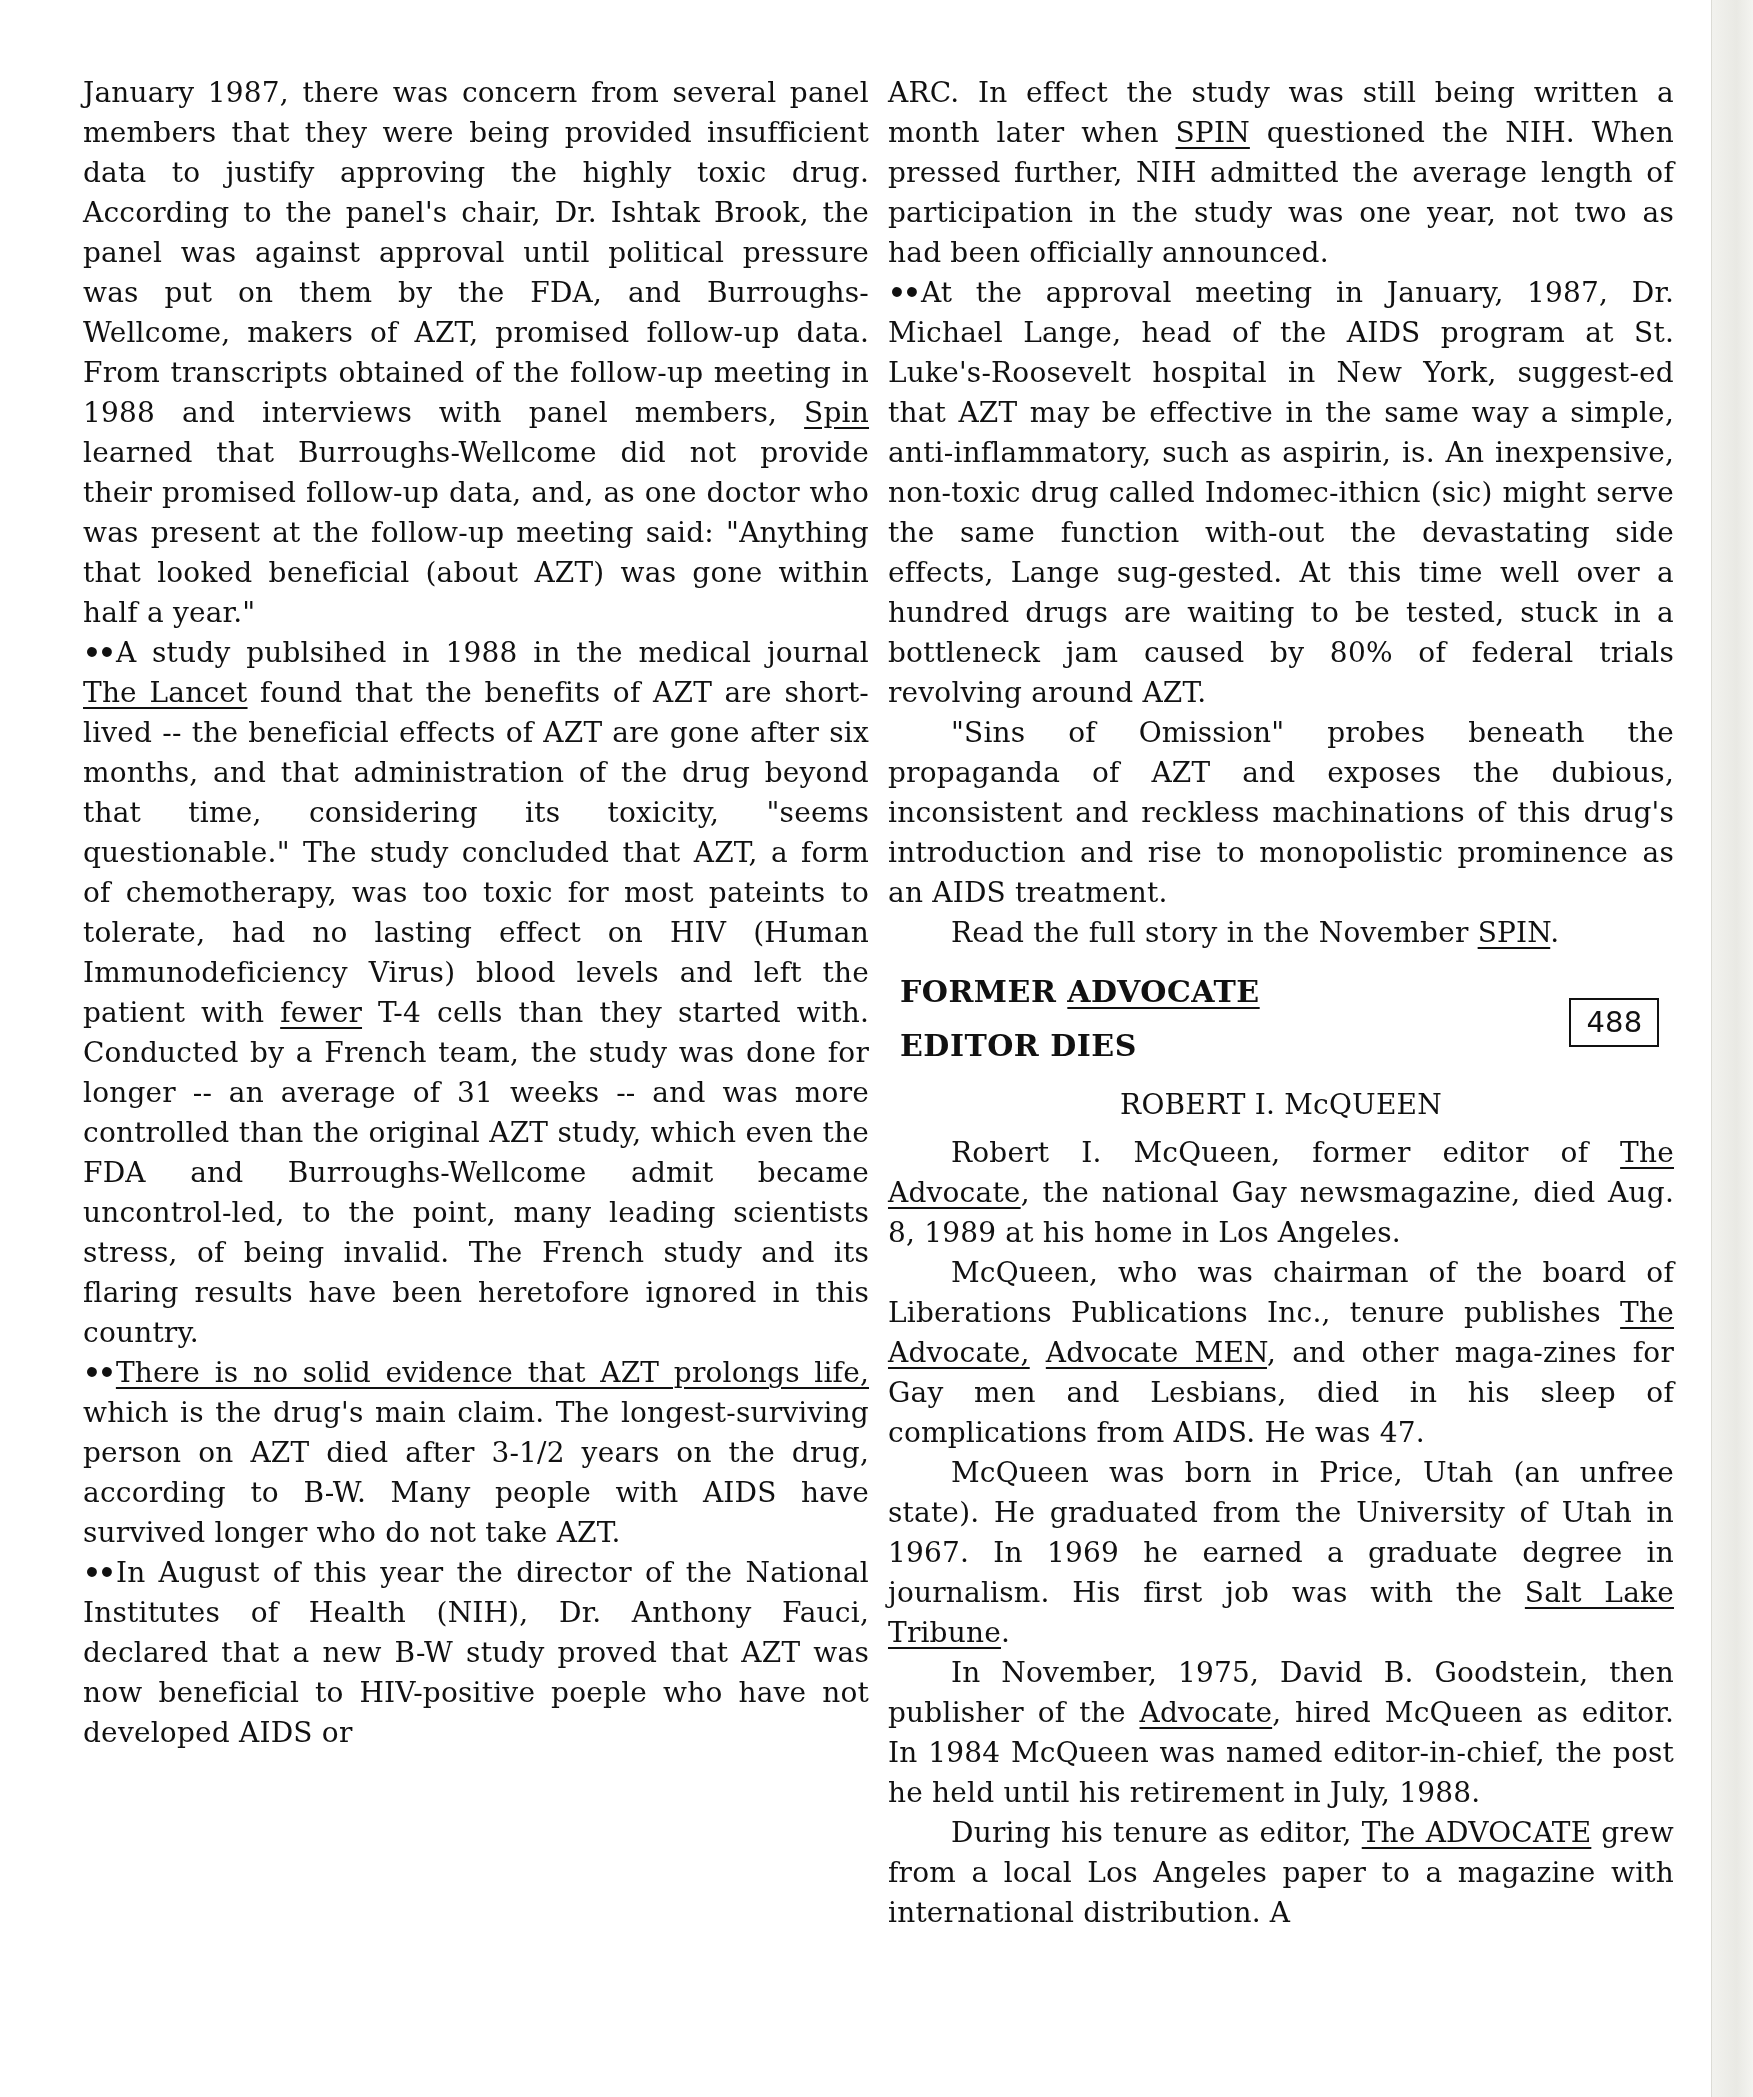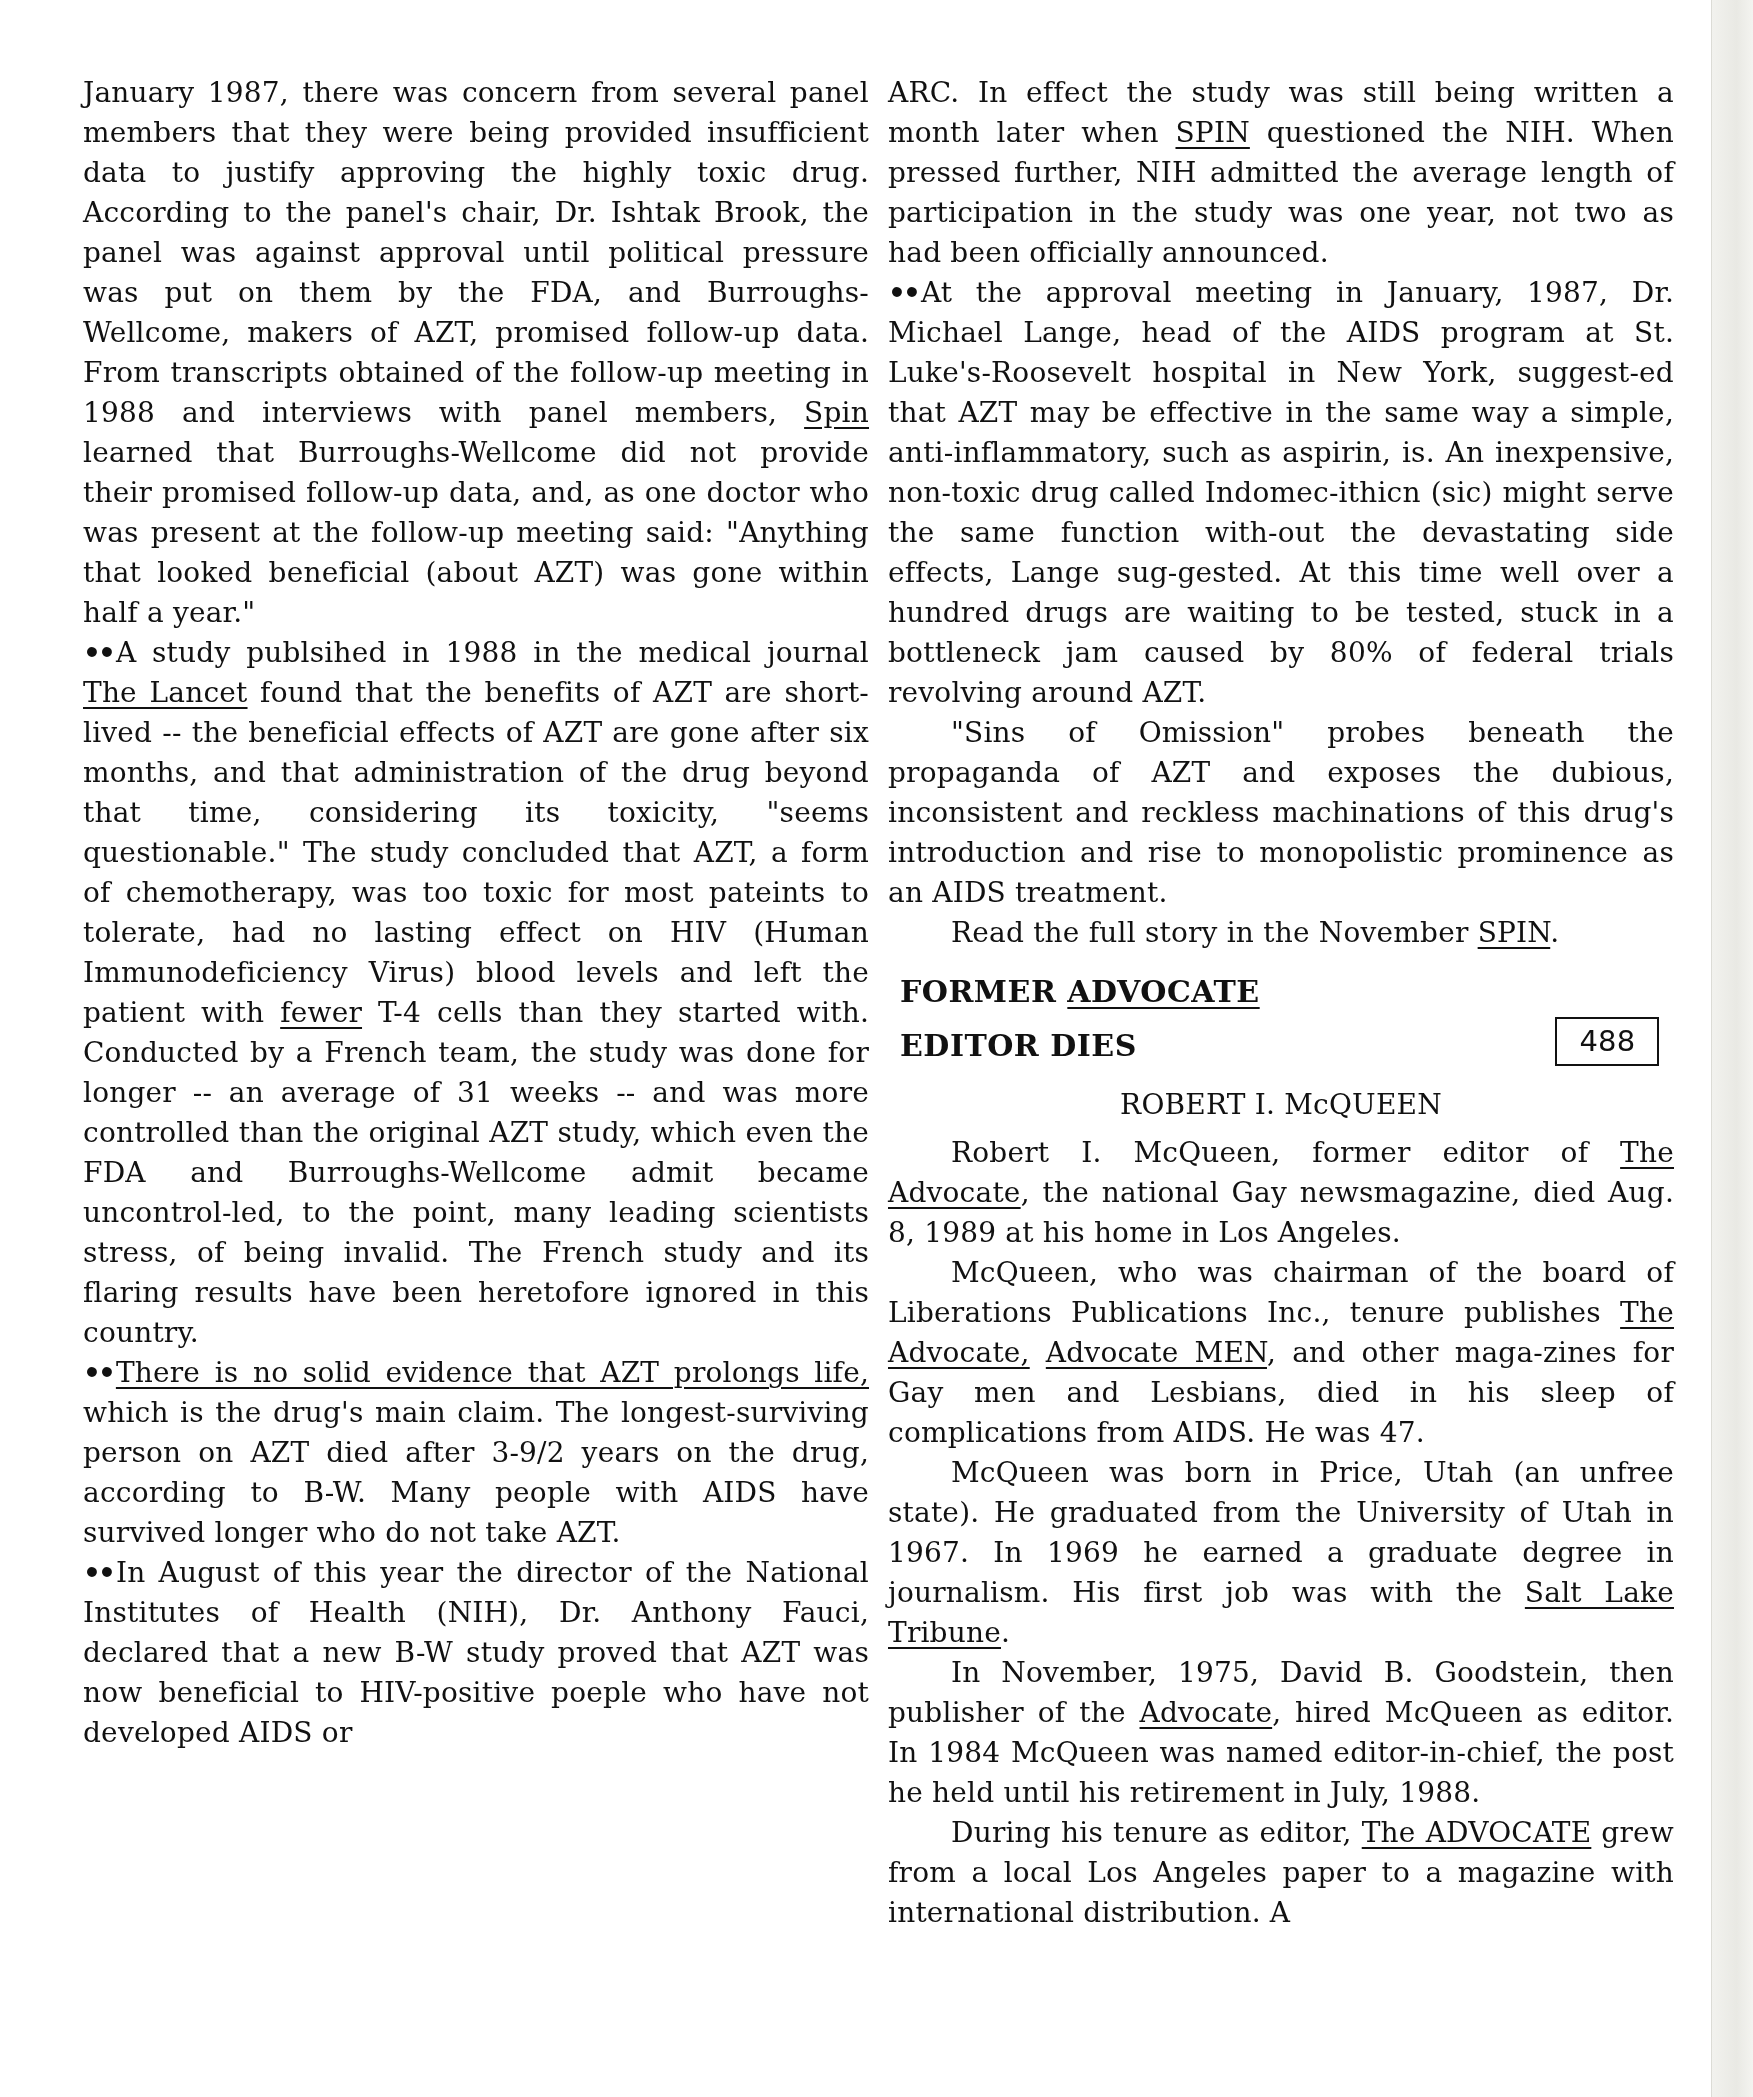--- a/index.html
+++ b/index.html
@@ -25,38 +25,38 @@
   .indent { text-indent: 63px; }
   .u { text-decoration: underline; text-decoration-thickness: 2.4px; text-underline-offset: 4.9px; }
   .bullet { font-weight: bold; letter-spacing: -2.9px; margin-right: 2.9px; }
   .headline-wrap { position: relative; margin-top: 2.9px; }
   .headline {
     font-family: "DejaVu Serif", "Liberation Serif", serif;
     font-weight: bold; font-size: 30px; line-height: 54px; margin: 12px;
     letter-spacing: 0.5px; text-align: left;
   }
   .item-box {
-    position: absolute; right: 14.6px; top: 52px;
-    border: 2.4px solid #111; padding: 0 22px; font-size: 29px; line-height: 45px;
+    position: absolute; right: 14.6px; top: 33px;
+    border: 2.4px solid #111; padding: 0 15px; font-size: 29px; line-height: 45px;
     font-family: "DejaVu Sans", "Liberation Sans", sans-serif;
   }
   .byline { text-align: center; text-align-last: center; margin: 8px; }
 </style>
 </head>
 <body>
 
 <div class="page-edge"></div>
 
 <div class="column" id="col-left">
   <p class="para"><span>January 1987, there was concern from several panel members that they were being provided insufficient data to justify approving the highly toxic drug. According to the panel's chair, Dr. Ishtak Brook, the panel was against approval until political pressure was put on them by the FDA, and Burroughs-Wellcome, makers of AZT, promised follow-up data. From transcripts obtained of the follow-up meeting in 1988 and interviews with panel members, </span><span class="u">Spin</span><span> learned that Burroughs-Wellcome did not provide their promised follow-up data, and, as one doctor who was present at the follow-up meeting said: "Anything that looked beneficial (about AZT) was gone within half a year."</span></p>
 
 
   <p class="para"><span class="bullet">••</span><span>A study publsihed in 1988 in the medical journal </span><span class="u">The Lancet</span><span> found that the benefits of AZT are short-lived -- the beneficial effects of AZT are gone after six months, and that administration of the drug beyond that time, considering its toxicity, "seems questionable." The study concluded that AZT, a form of chemotherapy, was too toxic for most pateints to tolerate, had no lasting effect on HIV (Human Immunodeficiency Virus) blood levels and left the patient with </span><span class="u">fewer</span><span> T-4 cells than they started with. Conducted by a  French team, the study was done for longer -- an average of 31 weeks -- and was more controlled than the original AZT study, which even the FDA and Burroughs-Wellcome admit became uncontrol-led, to the point, many leading scientists stress, of being invalid. The French study and its flaring results have been heretofore ignored in this country.</span></p>
 
-  <p class="para"><span class="bullet">••</span><span class="u">There is no solid evidence that AZT prolongs life,</span><span> which is the drug's main claim. The longest-surviving person on AZT died after 3-9/2 years on the drug, according to B-W. Many people with AIDS have survived longer who do not take AZT.</span></p>
+  <p class="para"><span class="bullet">••</span><span class="u">There is no solid evidence that AZT prolongs life,</span><span> which is the drug's main claim. The longest-surviving person on AZT died after 3-1/2 years on the drug, according to B-W. Many people with AIDS have survived longer who do not take AZT.</span></p>
 
   <p class="para"><span class="bullet">••</span><span>In August of this year the director of the National Institutes of Health (NIH), Dr. Anthony Fauci, declared that a new B-W study proved that AZT was now beneficial to HIV-positive poeple who have not developed AIDS or</span></p>
 </div>
 
 <div class="column" id="col-right">
   <p class="para"><span>ARC. In effect the study was still being written a month later when </span><span class="u">SPIN</span><span> questioned the NIH. When pressed further, NIH admitted the average length of participation in the study was one year, not two as had been officially announced.</span></p>
 
   <p class="para"><span class="bullet">••</span><span>At the approval meeting in January, 1987, Dr. Michael Lange, head of the AIDS program at St. Luke's-Roosevelt hospital in New York, suggest-ed that AZT may be effective in the same way a simple, anti-inflammatory, such as aspirin, is. An inexpensive, non-toxic drug called Indomec-ithicn (sic) might serve the same function with-out the devastating side effects, Lange sug-gested. At this time well over a hundred drugs are  waiting to be tested, stuck in a bottleneck jam caused by 80% of federal trials revolving around AZT.</span></p>
 
   <p class="para indent"><span>"Sins of Omission" probes beneath the propaganda of AZT and exposes the dubious, inconsistent and reckless machinations of this drug's introduction and rise to monopolistic prominence as an AIDS treatment.</span></p>

